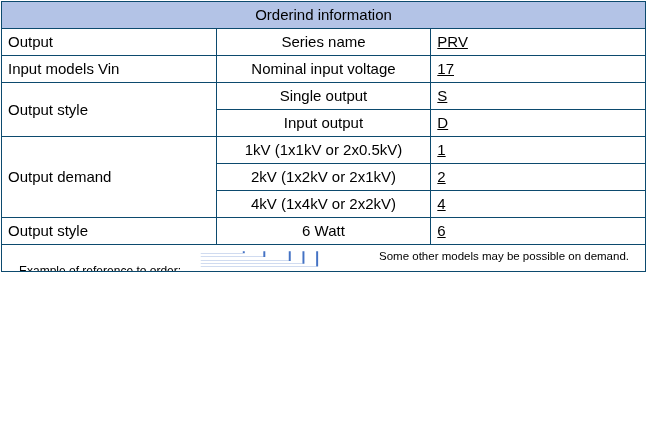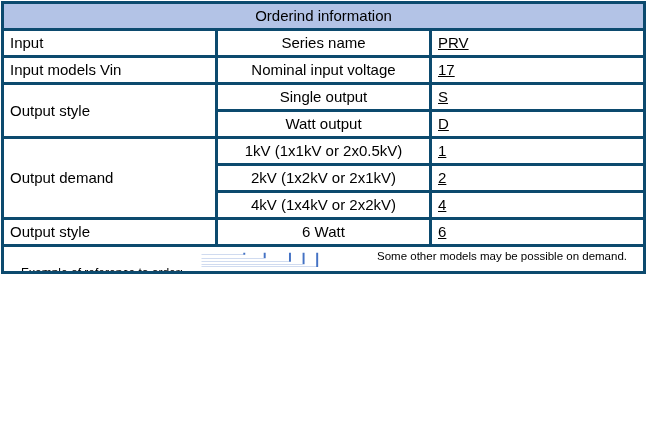--- a/index.html
+++ b/index.html
@@ -23,21 +23,21 @@
   }
 
   
   table.order-table {
     border-collapse: collapse;
     width: 645px;
     margin: 1px 0 0 1px;
     table-layout: fixed;
   }
   table.order-table td {
-    border: 3px solid #0c4a6e;
+    border: 1px solid #0c4a6e;
     padding: 0 6px;
     font-size: 15px;
     line-height: 1.05;
     vertical-align: middle;
     height: 27px;
     box-sizing: border-box;
     white-space: nowrap;
     overflow: hidden;
   }
 
@@ -106,38 +106,38 @@
 
 <div id="sheet">
 
   <table class="order-table">
     <tbody>
       <tr>
         <td class="title-cell" colspan="3">Orderind information</td>
       </tr>
 
       <tr>
-        <td class="col-a">Input</td>
+        <td class="col-a">Output</td>
         <td class="col-b">Series name</td>
         <td class="col-c">PRV</td>
       </tr>
 
       <tr>
         <td class="col-a">Input models Vin</td>
         <td class="col-b">Nominal input voltage</td>
         <td class="col-c">17</td>
       </tr>
 
       <tr>
         <td class="col-a span-mid" rowspan="2">Output style</td>
         <td class="col-b">Single output</td>
         <td class="col-c">S</td>
       </tr>
       <tr>
-        <td class="col-b">Watt output</td>
+        <td class="col-b">Input output</td>
         <td class="col-c">D</td>
       </tr>
 
       <tr>
         <td class="col-a span-top" rowspan="3">Output demand</td>
         <td class="col-b">1kV (1x1kV or 2x0.5kV)</td>
         <td class="col-c">1</td>
       </tr>
       <tr>
         <td class="col-b">2kV (1x2kV or 2x1kV)</td>

